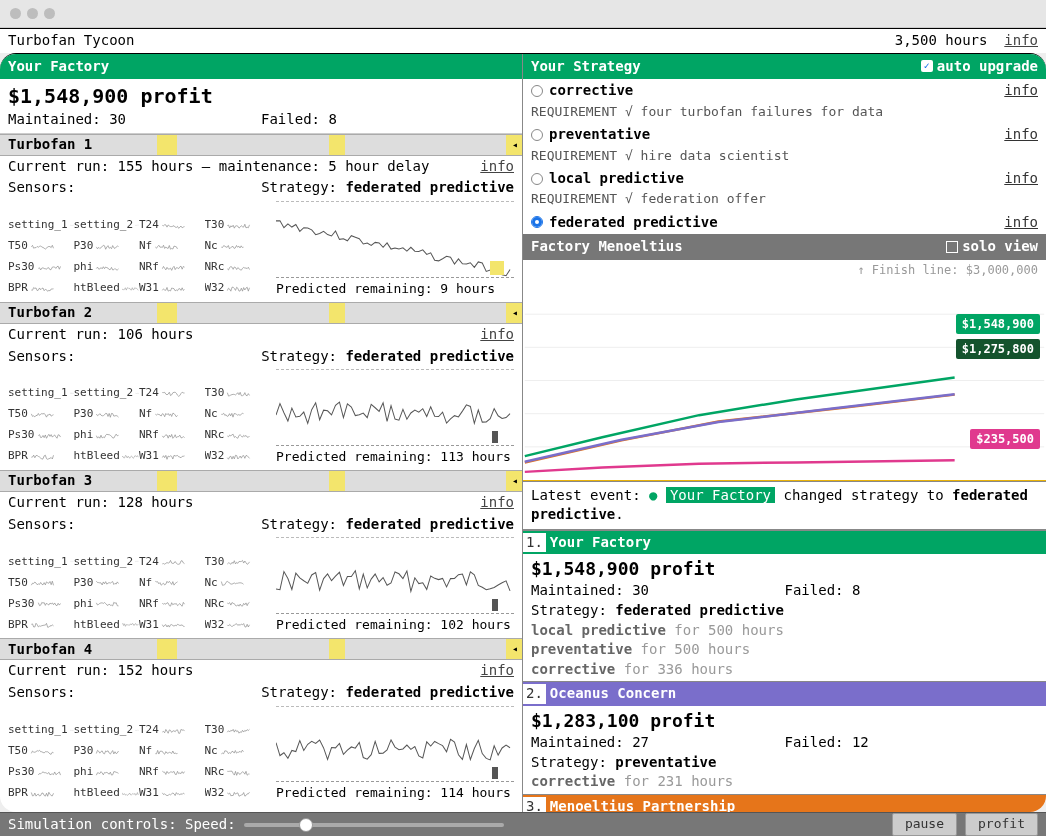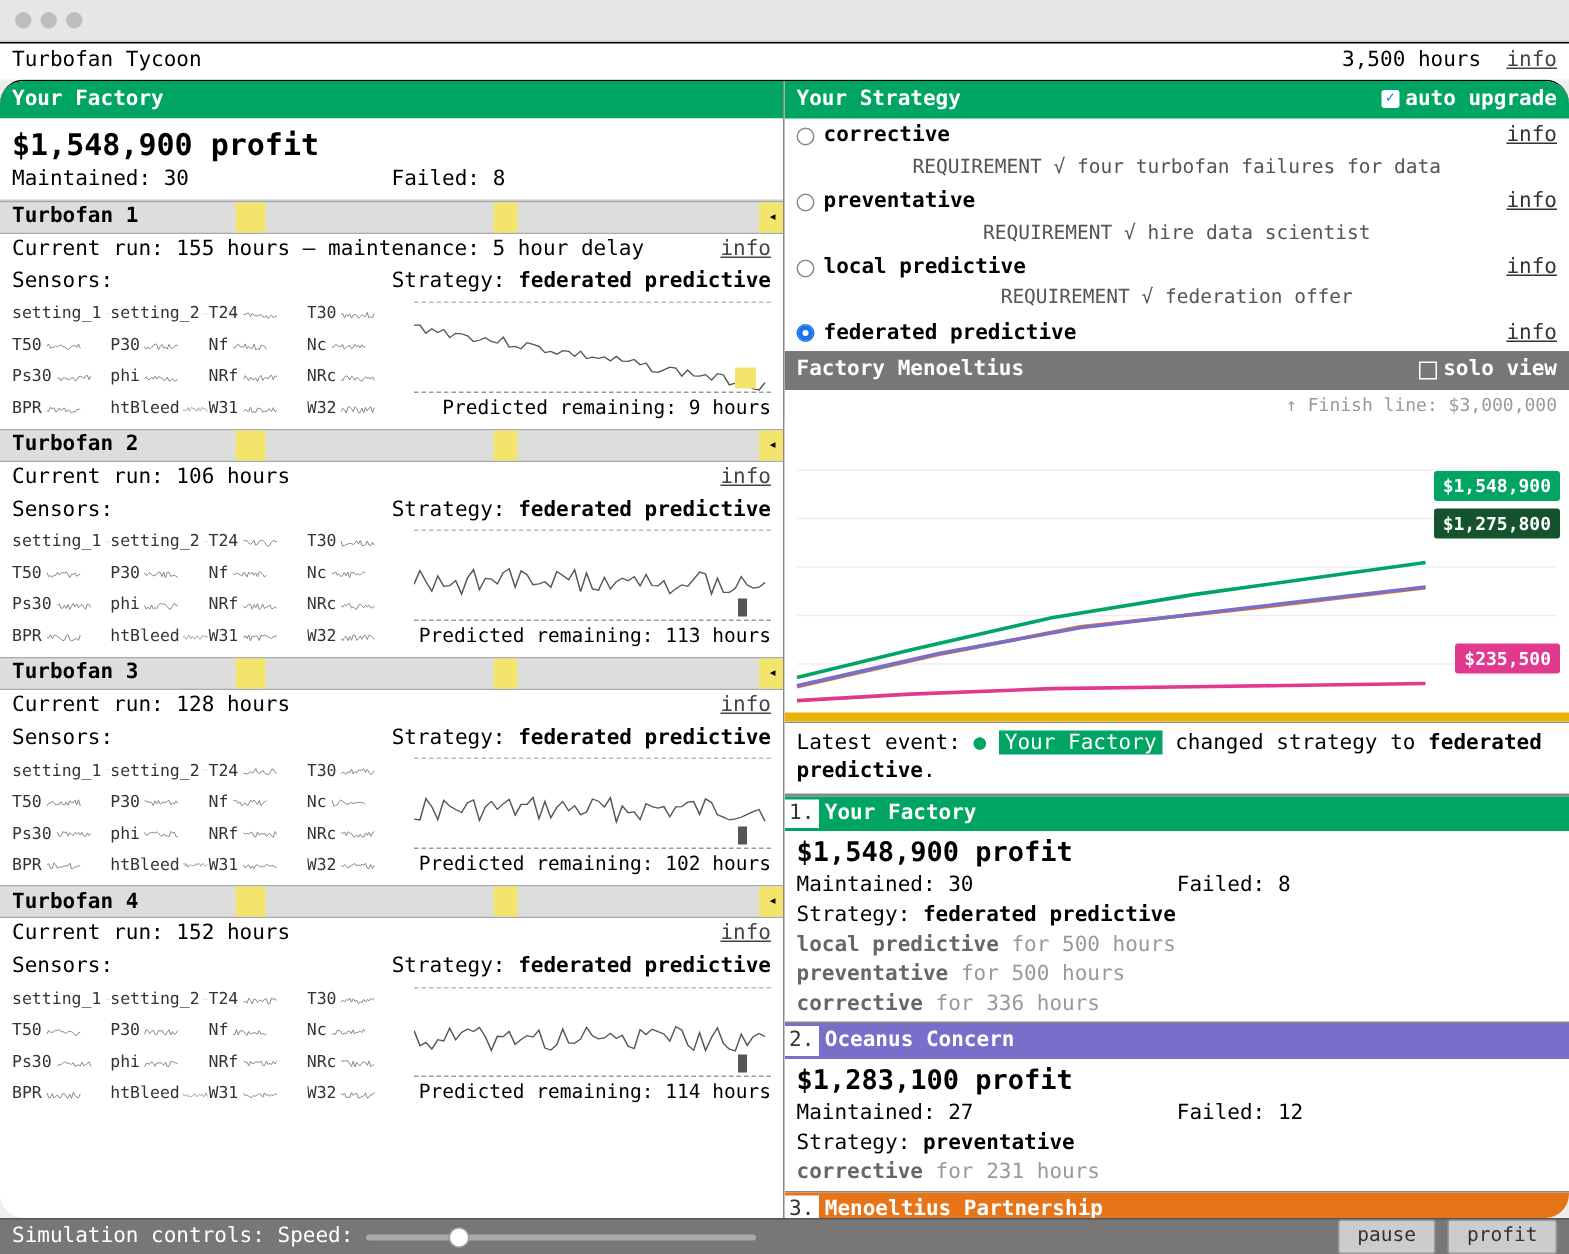--- a/index.html
+++ b/index.html
@@ -51,21 +51,21 @@
   justify-content: space-between;
   align-items: center;
 }
 .panel-head.gray { background: #777; color: #fff; }
 
 .factory-summary { padding: 3px 8px; background: #fff; border-bottom: 1px solid #ccc; }
 .profit { font-size: 20px; font-weight: bold; }
 .maint-row { display: flex; }
 .maint-row > div { width: 50%; }
 
-.turbofans { flex: 1; overflow-y: hidden; text-align: right; }
+.turbofans { flex: 1; overflow-y: hidden; }
 .tf-head {
   background: #ddd;
   padding: 2px 8px;
   font-weight: bold;
   position: relative;
   border-top: 1px solid #aaa;
   border-bottom: 1px solid #aaa;
   height: 22px;
   display: flex;
   align-items: center;
@@ -82,41 +82,41 @@
 }
 .tf-head .label { position: relative; z-index: 2; }
 .tf-head .caret { position: absolute; right: 4px; z-index: 2; font-size: 10px; }
 .tf-row {
   display: flex;
   justify-content: space-between;
   padding: 1px 8px;
 }
 .tf-row a { color: #000; }
 .tf-body { display: flex; padding: 0 8px 4px 8px; gap: 6px; }
-.sensors { width: 262px; display: grid; grid-template-columns: repeat(4,1fr); grid-auto-rows: 20px; row-gap: 1px; }
+.sensors { width: 262px; display: grid; grid-template-columns: repeat(4,1fr); grid-auto-rows: 20px; row-gap: 1px; margin-top: 16px; }
 .sensor { font-size: 11px; color: #333; display: flex; align-items: center; gap: 2px; overflow: hidden; white-space: nowrap; }
 .sensor .g { width: 26px; height: 10px; display: inline-block; }
 .predict { flex: 1; display: flex; flex-direction: column; }
 .predict .plot { flex: 1; border-bottom: 1px dashed #999; border-top: 1px dashed #bbb; margin: 2px 0; position: relative; }
 .predict .plot svg { position: absolute; inset: 0; width: 100%; height: 100%; }
 .predict .prem { font-size: 13px; }
 .yellow-end { position: absolute; right: 10px; bottom: 2px; width: 14px; height: 14px; background: #f3e56c; }
 .dark-end { position: absolute; right: 16px; bottom: 2px; width: 6px; height: 12px; background: #555; }
 .strat-opt { padding: 2px 8px; display: flex; align-items: center; gap: 6px; }
 .strat-opt .radio { width: 12px; height: 12px; border-radius: 50%; border: 1px solid #888; display: inline-block; background: #fff; }
 .strat-opt .radio.sel { border-color: #1a73e8; box-shadow: inset 0 0 0 3px #1a73e8; }
 .strat-opt .name { font-weight: bold; }
 .strat-opt .info { margin-left: auto; text-decoration: underline; color: #333; }
-.strat-req { padding: 0 8px 2px 8px; color: #555; font-size: 13px; text-align: center; }
+.strat-req { padding: 0 8px 2px 8px; color: #555; font-size: 13px; }
 .check-auto { display: flex; align-items: center; gap: 4px; font-weight: bold; color: #fff; }
 .check-auto .box { width: 12px; height: 12px; background: #fff; color: #1a73e8; display: flex; align-items: center; justify-content: center; font-size: 10px; border-radius: 2px; }
 
 .leaderboard { flex: 1; display: flex; flex-direction: column; overflow: hidden; }
 .lb-finish { text-align: right; color: #999; font-size: 12px; padding: 2px 8px; }
-.lb-chart { height: 200px; position: relative; border-bottom: 6px solid #eab308; background: #fff; }
+.lb-chart { height: 200px; position: relative; border-bottom: 1px solid #eab308; background: #fff; }
 .lb-chart svg { position: absolute; inset: 0; width: 100%; height: 100%; }
 .lb-badge {
   position: absolute;
   right: 6px;
   color: #fff;
   font-size: 12px;
   padding: 2px 6px;
   border-radius: 2px;
   font-weight: bold;
 }

